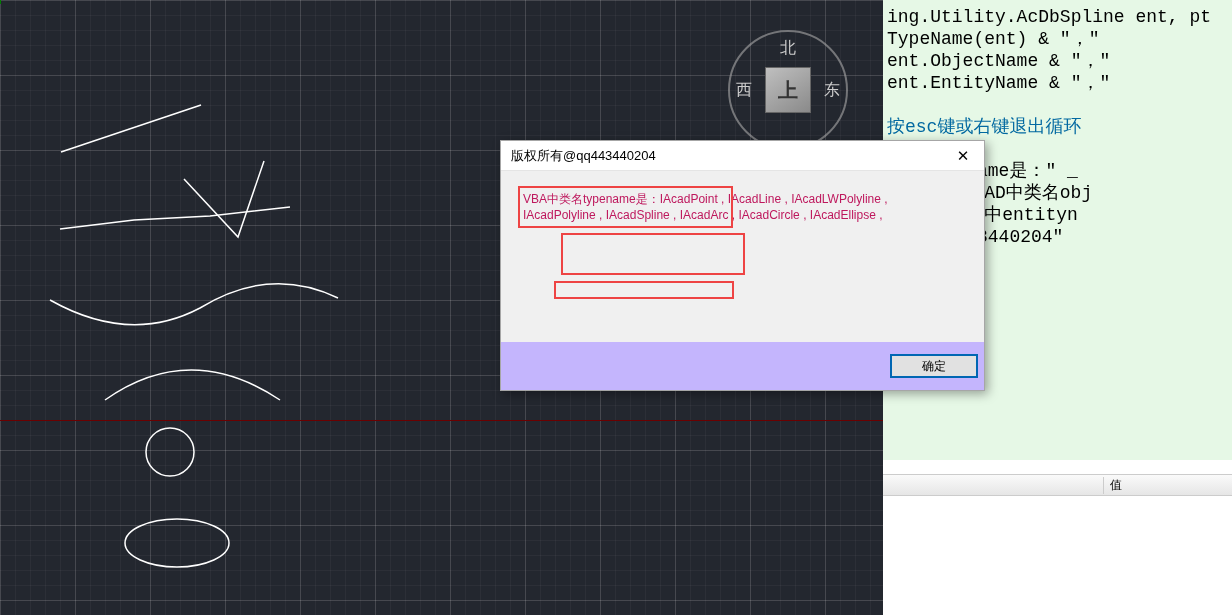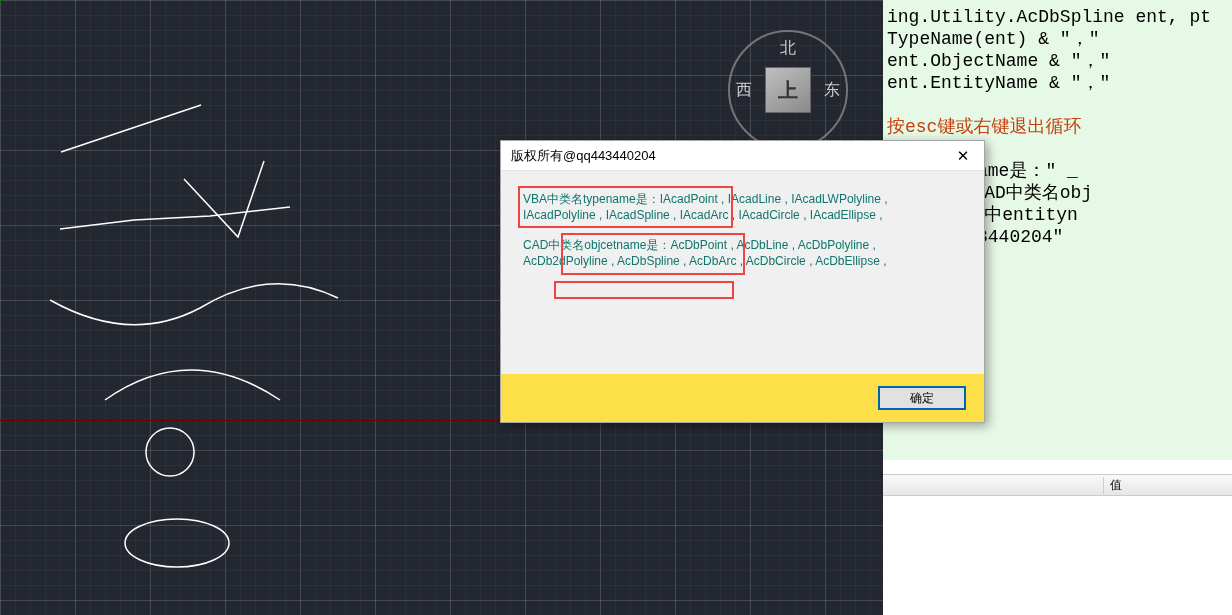--- a/index.html
+++ b/index.html
@@ -23,51 +23,51 @@
     .viewcube .lbl { position:absolute; color:#ccc; font-size:16px; }
     .viewcube .n { top:8px; left:50%; transform:translateX(-50%); }
     .viewcube .w { left:8px; top:50%; transform:translateY(-50%); }
     .viewcube .e { right:8px; top:50%; transform:translateY(-50%); }
     
     .code-area {
       position:absolute; left:883px; top:0; right:0; height:460px;
       background:#e6f8e6; color:#000; font-family:"SimSun","Courier New",monospace;
       font-size:18px; line-height:22px; padding:6px 4px; overflow:hidden; white-space:pre;
     }
-    .code-area .green { color:#c2410c; }
+    .code-area .green { color:#0369a1; }
     
     .panel-below {
       position:absolute; left:883px; top:460px; right:0; height:155px; background:#fff;
     }
     .panel-below .hdr {
       height:22px; background:linear-gradient(#fafafa,#e6e6e6); border-top:1px solid #ccc; border-bottom:1px solid #ccc;
       font-size:12px; display:flex; align-items:center;
     }
     .panel-below .hdr .col1 { width:220px; padding-left:6px; }
     .panel-below .hdr .col2 { border-left:1px solid #ccc; padding-left:6px; flex:1; }
     
     .dialog {
-      position:absolute; left:500px; top:140px; width:485px; height:283px;
+      position:absolute; left:500px; top:140px; width:485px; height:251px;
       background:#fff; border:1px solid #a6a6a6;
       box-shadow:3px 3px 10px rgba(0,0,0,0.35);
       display:flex; flex-direction:column;
     }
     .dialog .titlebar {
       height:30px; background:#fff; border-bottom:1px solid #e5e5e5;
       display:flex; align-items:center; padding:0 6px 0 10px; font-size:13px;
     }
     .dialog .titlebar .ttl { flex:1; }
     .dialog .titlebar .close { width:30px; height:24px; display:flex; align-items:center; justify-content:center; font-size:15px; cursor:pointer; }
     .dialog .content {
       flex:1; background:#f0f0f0; padding:20px 22px; position:relative;
-      font-size:12px; color:#0f766e; line-height:16px;
+      font-size:12px; color:#be185d; line-height:16px;
     }
     .dialog .content p { margin-bottom:14px; }
     .dialog .footer {
-      height:48px; background:#fde047; display:flex; justify-content:flex-end; align-items:center; padding-right:18px;
+      height:48px; background:#c4b5fd; display:flex; justify-content:flex-end; align-items:center; padding-right:6px;
     }
     .dialog .ok-btn {
       width:88px; height:24px; background:#e1e1e1; border:2px solid #0066b3; color:#000;
       font-size:12px; cursor:pointer;
     }
     .redbox { position:absolute; border:2px solid #e44; }
     
     .drawings { position:absolute; top:0; left:0; }
     
     .watermark { position:absolute; right:6px; bottom:4px; font-size:11px; color:rgba(255,255,255,0.5); font-family:Arial; z-index:5; }
@@ -116,21 +116,20 @@
   </div>
 </div>
 
 <div class="dialog">
   <div class="titlebar">
     <span class="ttl">版权所有@qq443440204</span>
     <span class="close">✕</span>
   </div>
   <div class="content">
     <p>VBA中类名typename是：IAcadPoint , IAcadLine , IAcadLWPolyline , IAcadPolyline , IAcadSpline , IAcadArc , IAcadCircle , IAcadEllipse ,</p>
-    <p>CAD中类名objcetname是：AcDbPoint , AcDbLine , AcDbPolyline , AcDb2dPolyline , AcDbSpline , AcDbArc , AcDbCircle , AcDbEllipse ,</p>
     <div class="redbox" style="left:17px; top:15px; width:215px; height:42px;"></div>
     <div class="redbox" style="left:60px; top:62px; width:184px; height:42px;"></div>
     <div class="redbox" style="left:53px; top:110px; width:180px; height:18px;"></div>
   </div>
   <div class="footer">
     <button class="ok-btn">确定</button>
   </div>
 </div>
 
 <div class="watermark">CSDN @yngsqq</div>

